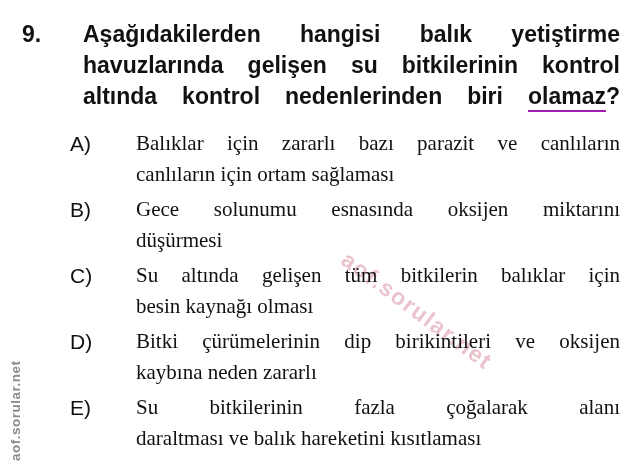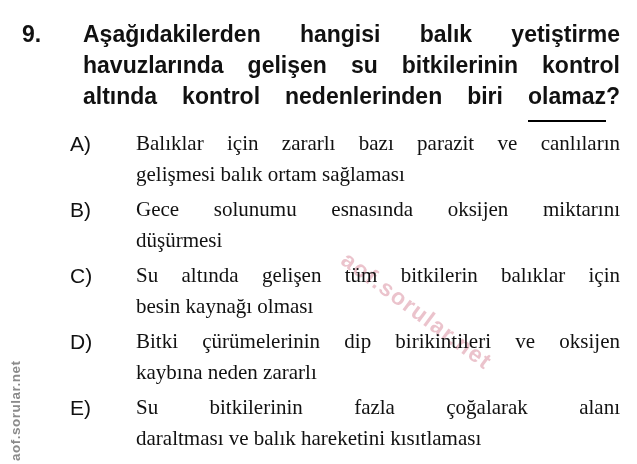--- a/index.html
+++ b/index.html
@@ -63,22 +63,22 @@
   }
   .line {
     text-align: left;
     margin-left: 21px;
   }
   .line.j {
     text-align: justify;
     text-align-last: justify;
   }
   .u {
-    border-bottom: 2px solid #000000;
-    padding-bottom: 11px;
+    border-bottom: 2px solid #a21caf;
+    padding-bottom: 1px;
   }
 
   
   .options {
     position: absolute;
     left: 70px;
     top: 128px;
     width: 550px;
   }
   .option {
@@ -111,21 +111,21 @@
     <div class="line j"><span>altında kontrol nedenlerinden biri</span> <span class="u">olamaz</span><span>?</span></div>
   </div>
 </div>
 
 <div class="options">
 
   <div class="option">
     <div class="letter">A)</div>
     <div class="opt-body">
       <div class="line j">Balıklar için zararlı bazı parazit ve canlıların</div>
-      <div class="line">gelişmesi balık ortam sağlaması</div>
+      <div class="line">canlıların için ortam sağlaması</div>
     </div>
   </div>
 
   <div class="option">
     <div class="letter">B)</div>
     <div class="opt-body">
       <div class="line j">Gece solunumu esnasında oksijen miktarını</div>
       <div class="line">düşürmesi</div>
     </div>
   </div>

